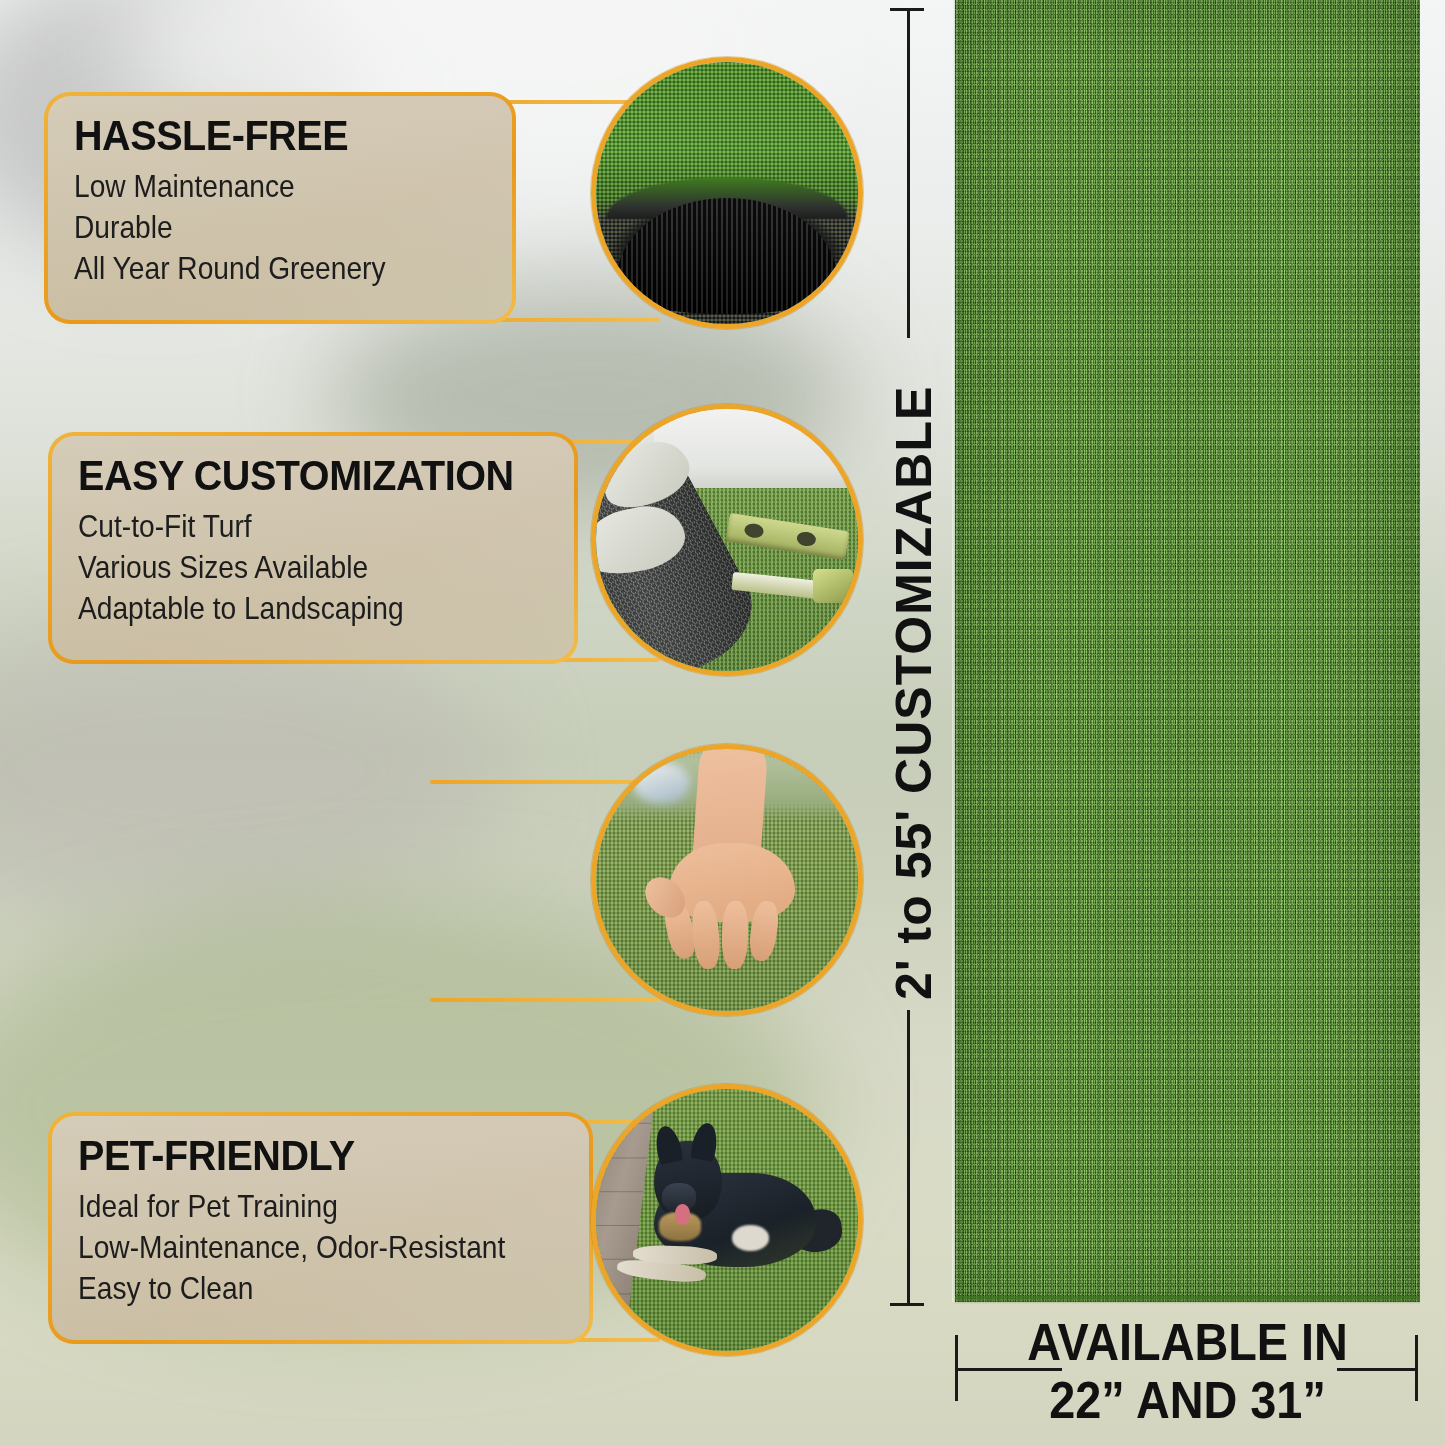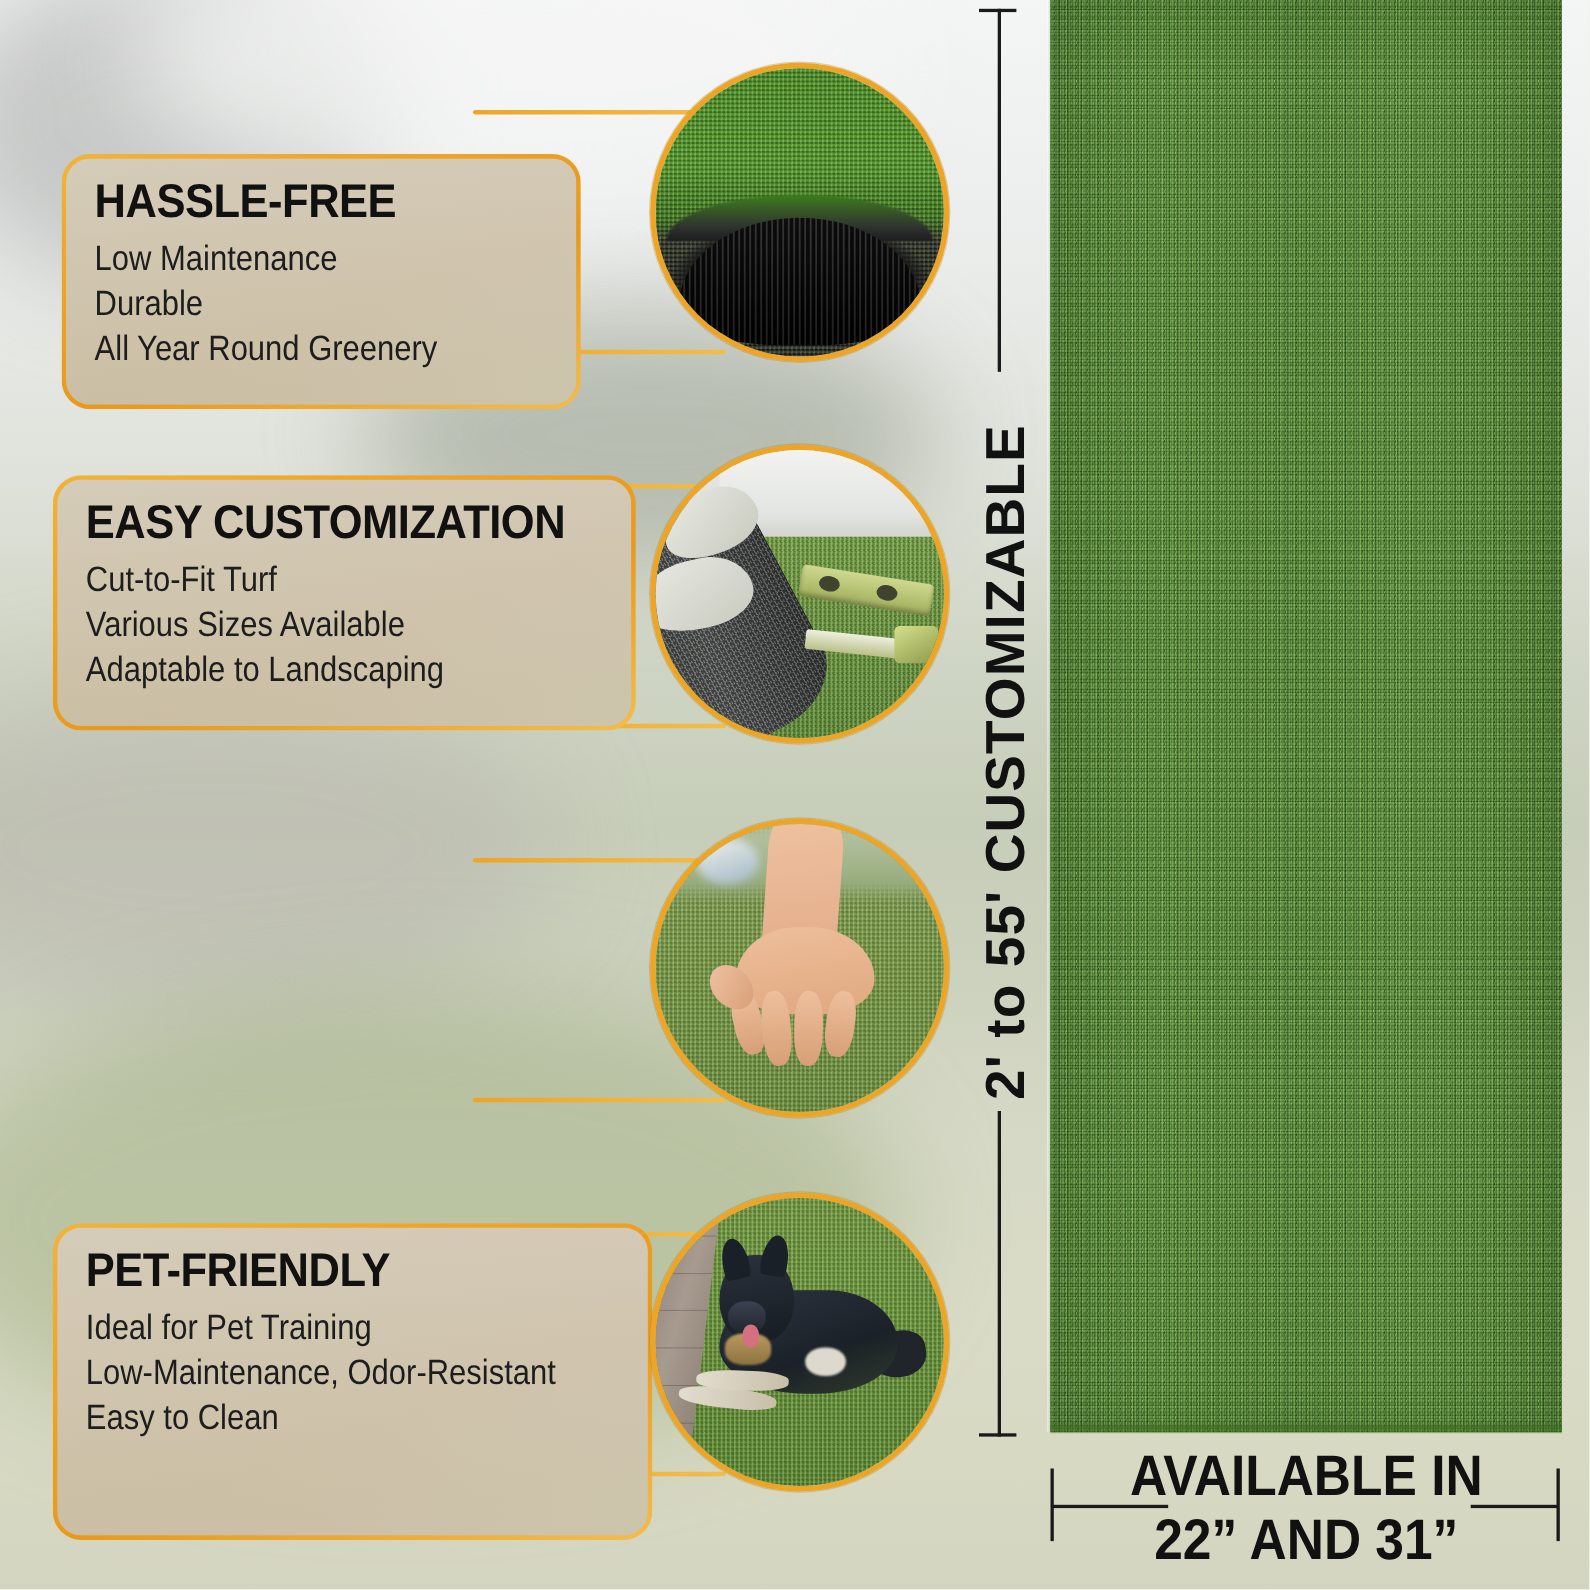--- a/index.html
+++ b/index.html
@@ -314,21 +314,21 @@
   <div class="dimline-h" style="left:1337px;top:1368px;width:80px;"></div>
   <div class="cap-v" style="left:955px;top:1335px;height:66px;"></div>
   <div class="cap-v" style="left:1415px;top:1335px;height:66px;"></div>
 
   <div class="bottom-label bl-1" style="left:955px;top:1316px;width:465px;">AVAILABLE IN</div>
   <div class="bottom-label bl-2" style="left:955px;top:1374px;width:465px;">22” AND 31”</div>
 
   <div class="conn" style="left:430px;top:100px;width:230px;"></div>
   <div class="conn" style="left:430px;top:318px;width:230px;"></div>
 
-  <div class="card" style="left:56px;top:92px;width:472px;height:232px;margin-top:48px;">
+  <div class="card" style="left:44px;top:92px;width:472px;height:232px;">
     <div class="card-title">HASSLE-FREE</div>
     <div class="card-line">Low Maintenance</div>
     <div class="card-line">Durable</div>
     <div class="card-line">All Year Round Greenery</div>
   </div>
 
   <div class="circ" style="left:591px;top:57px;width:272px;height:272px;">
     <div class="ph ph-roll">
       <div class="lip"></div>
       <div class="fold"></div>
@@ -372,21 +372,21 @@
       <div class="fing f2"></div>
       <div class="fing f3"></div>
       <div class="fing f4"></div>
       <div class="thumb"></div>
     </div>
   </div>
 
   <div class="conn" style="left:430px;top:1120px;width:230px;"></div>
   <div class="conn" style="left:430px;top:1338px;width:230px;"></div>
 
-  <div class="card" style="left:48px;top:1112px;width:545px;height:288px;">
+  <div class="card" style="left:48px;top:1112px;width:545px;height:232px;">
     <div class="card-title">PET-FRIENDLY</div>
     <div class="card-line">Ideal for Pet Training</div>
     <div class="card-line">Low-Maintenance, Odor-Resistant</div>
     <div class="card-line">Easy to Clean</div>
   </div>
 
   <div class="circ" style="left:591px;top:1084px;width:272px;height:272px;">
     <div class="ph ph-dog">
       <div class="pavers"></div>
       <div class="tail"></div>

